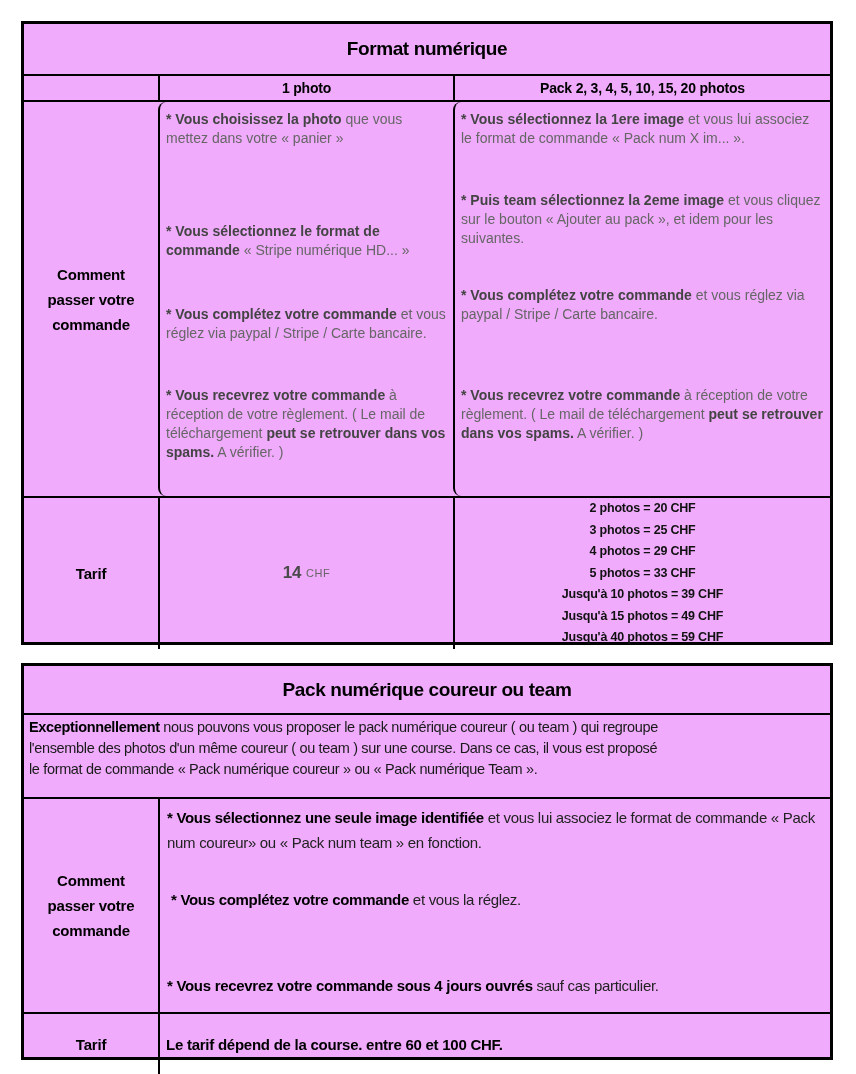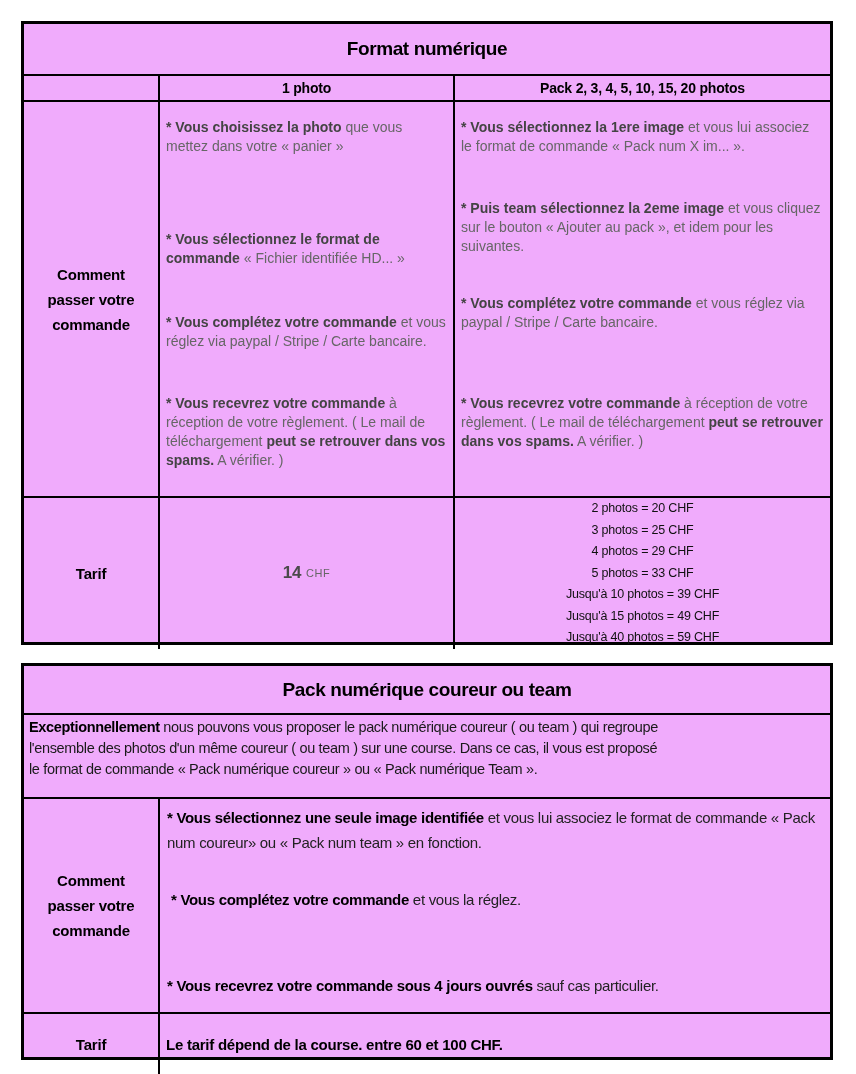--- a/index.html
+++ b/index.html
@@ -20,37 +20,37 @@
   .t-title{display:flex;align-items:center;justify-content:center;
            font-weight:bold;font-size:19px;letter-spacing:-0.4px;box-sizing:border-box;}
   #t1 .t-title{height:50px;}
   #t2 .t-title{height:47px;}
 
   
   .hdr-row{height:26px;}
   .hdr{display:flex;align-items:center;justify-content:center;
        font-weight:bold;font-size:14px;letter-spacing:-0.2px;}
   .how-row1{height:396px;}
-  .how{padding:16px 7px 0 6px;font-size:14px;line-height:19px;color:#666;}
+  .how{padding:8px 7px 0 6px;font-size:14px;line-height:19px;color:#666;border-radius:8px;}
   .how p{margin:0;}
   .how b{color:#444;}
   .how.c1 p:nth-of-type(2){margin-top:74px;}
   .how.c1 p:nth-of-type(3){margin-top:45px;}
   .how.c1 p:nth-of-type(4){margin-top:43px;}
   .how.c2 p:nth-of-type(2){margin-top:43px;}
   .how.c2 p:nth-of-type(3){margin-top:38px;}
   .how.c2 p:nth-of-type(4){margin-top:62px;}
   .tarif-row1{height:145px;}
   .lbl{display:flex;align-items:center;justify-content:center;text-align:center;
        font-weight:bold;font-size:15px;line-height:25px;padding:0 12px;letter-spacing:-0.2px;}
   .price1{display:flex;align-items:center;justify-content:center;}
   .amount{font-weight:bold;font-size:17px;color:#4a4a4a;letter-spacing:-0.3px;}
   .currency{font-size:11px;color:#666;margin-left:5px;letter-spacing:0.5px;}
   .packlist{display:flex;flex-direction:column;align-items:center;justify-content:center;
-            font-weight:normal;font-size:12.5px;letter-spacing:-0.2px;color:#111;}
+            font-weight:bold;font-size:12.5px;letter-spacing:-0.2px;color:#111;}
   .packlist .line{line-height:21.5px;}
 
   
   .intro-row{height:84px;display:block;padding:2px 4px 0 5px;
              font-size:14.5px;line-height:21px;color:#1a1a1a;letter-spacing:-0.35px;}
   .intro-row b{color:#000;}
   .how-row2{height:215px;}
   .how2{padding:6px 8px 0 7px;font-size:15px;line-height:25px;color:#222;letter-spacing:-0.3px;}
   .how2 p{margin:0;}
   .how2 b{color:#000;}
@@ -74,21 +74,21 @@
     <div class="row hdr-row">
       <div class="cell"></div>
       <div class="cell hdr">1 photo</div>
       <div class="cell hdr">Pack 2, 3, 4, 5, 10, 15, 20 photos</div>
     </div>
 
     <div class="row how-row1">
       <div class="cell lbl">Comment passer votre commande</div>
       <div class="cell how c1">
         <p><b>* Vous choisissez la photo</b><span> que vous mettez dans votre « panier »</span></p>
-        <p><b>* Vous sélectionnez le format de commande</b><span> « Fichier identifiée HD... »</span></p>
+        <p><b>* Vous sélectionnez le format de commande</b><span> « Stripe numérique HD... »</span></p>
         <p><b>* Vous complétez votre commande</b><span> et vous réglez via paypal / Stripe / Carte bancaire.</span></p>
         <p><b>* Vous recevrez votre commande</b><span> à réception de votre règlement.  ( Le mail de téléchargement </span><b>peut se retrouver dans vos spams.</b><span> A vérifier. )</span></p>
       </div>
       <div class="cell how c2">
         <p><b>* Vous sélectionnez la 1ere image</b><span> et vous lui associez le format de commande « Pack num X im... ».</span></p>
         <p><b>* Puis team sélectionnez la 2eme image</b><span> et vous cliquez sur le bouton « Ajouter au pack », et idem pour les suivantes.</span></p>
         <p><b>* Vous complétez votre commande</b><span> et vous réglez via paypal / Stripe / Carte bancaire.</span></p>
         <p><b>* Vous recevrez votre commande</b><span> à réception de votre règlement.  ( Le mail de téléchargement </span><b>peut se retrouver dans vos spams.</b><span> A vérifier. )</span></p>
       </div>
     </div>

